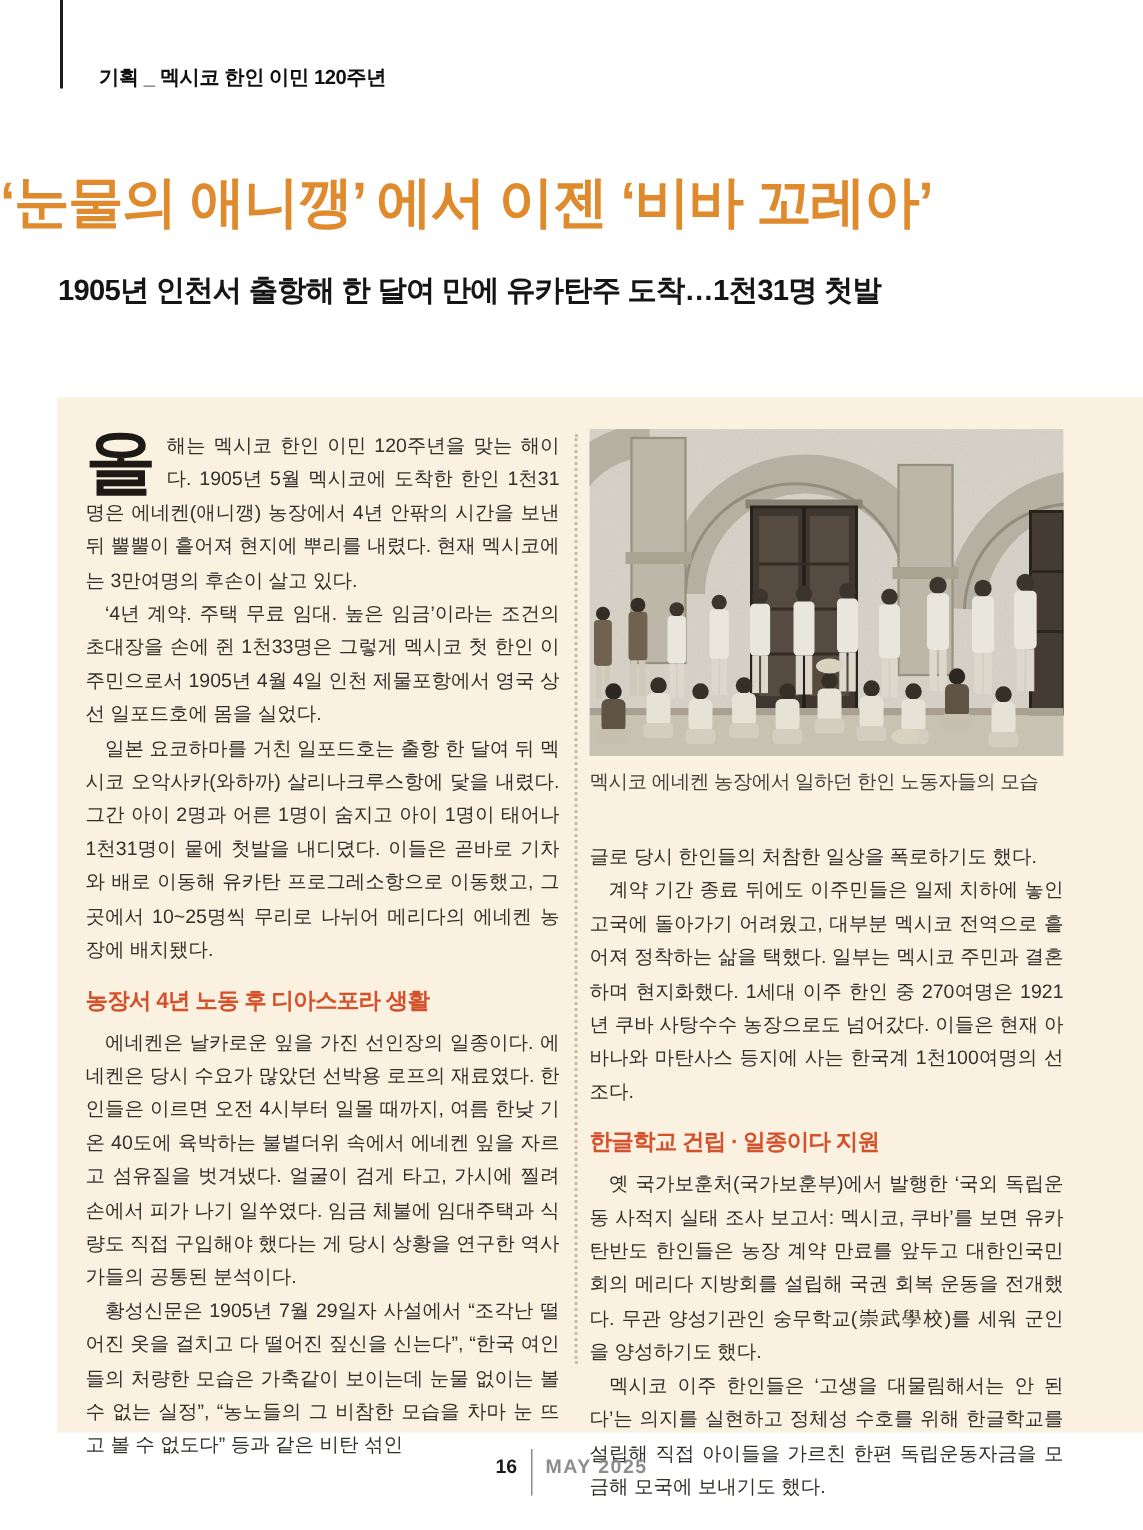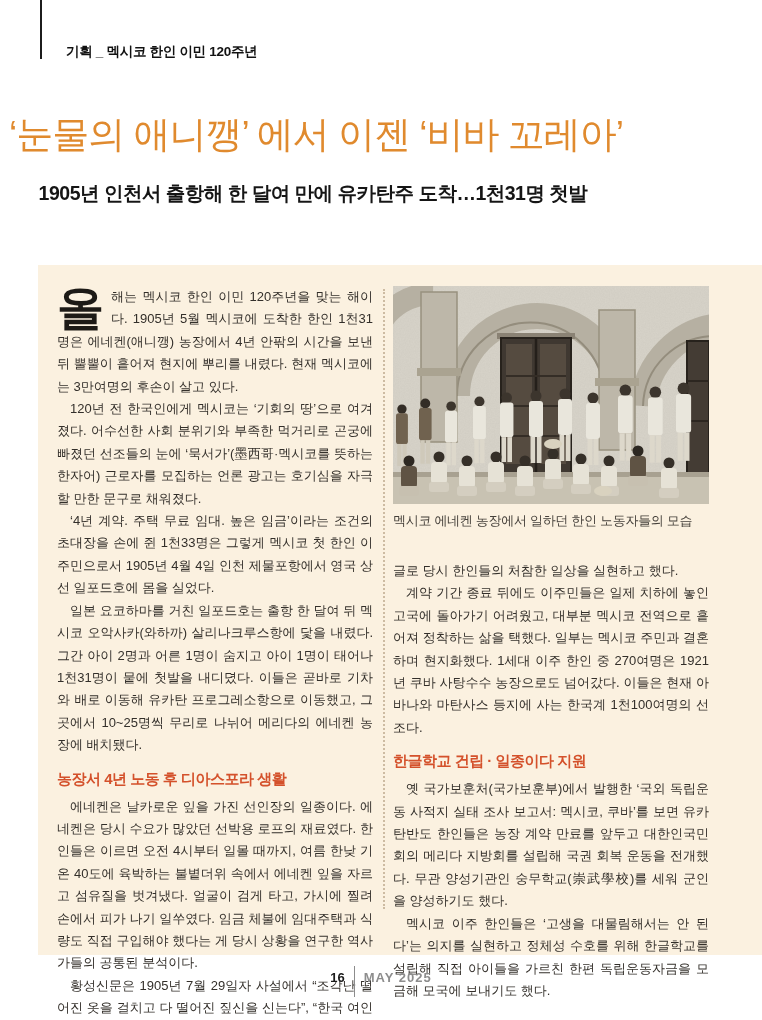--- a/index.html
+++ b/index.html
@@ -20,22 +20,21 @@
   }
   .kicker {
     position:absolute; left:66px; top:43px;
     font-size:13.5px; font-weight:bold; color:#111;
     letter-spacing:-0.3px; white-space:nowrap;
   }
 
   
   .title {
     position:absolute; left:0; top:110px; width:632px;
-    text-align:center;
-    font-size:37px; font-weight:normal;
+    font-size:37px; font-weight:bold;
     color:#E08A2E; letter-spacing:-1px;
     white-space:nowrap;
   }
   .deck {
     position:absolute; left:0; top:180px; width:626px;
     text-align:center;
     font-size:19.5px; font-weight:bold; color:#151515;
     letter-spacing:-0.5px; white-space:nowrap;
   }
 
@@ -97,21 +96,20 @@
 
 <h1 class="title">‘눈물의 애니깽’ 에서 이젠 ‘비바 꼬레아’</h1>
 <h2 class="deck">1905년 인천서 출항해 한 달여 만에 유카탄주 도착…1천31명 첫발</h2>
 
 <section class="content">
 
   <div class="col-divider"></div>
 
   <div class="col col-left body-text">
     <p><span class="drop-cap">올</span><span>해는 멕시코 한인 이민 120주년을 맞는 해이다. 1905년 5월 멕시코에 도착한 한인 1천31명은 에네켄(애니깽) 농장에서 4년 안팎의 시간을 보낸 뒤 뿔뿔이 흩어져 현지에 뿌리를 내렸다. 현재 멕시코에는 3만여명의 후손이 살고 있다.</span></p>
-    <p class="indent">120년 전 한국인에게 멕시코는 ‘기회의 땅’으로 여겨졌다. 어수선한 사회 분위기와 부족한 먹거리로 곤궁에 빠졌던 선조들의 눈에 ‘묵서가’(墨西哥·멕시코를 뜻하는 한자어) 근로자를 모집하는 언론 광고는 호기심을 자극할 만한 문구로 채워졌다.</p>
     <p class="indent">‘4년 계약. 주택 무료 임대. 높은 임금’이라는 조건의 초대장을 손에 쥔 1천33명은 그렇게 멕시코 첫 한인 이주민으로서 1905년 4월 4일 인천 제물포항에서 영국 상선 일포드호에 몸을 실었다.</p>
     <p class="indent">일본 요코하마를 거친 일포드호는 출항 한 달여 뒤 멕시코 오악사카(와하까) 살리나크루스항에 닻을 내렸다. 그간 아이 2명과 어른 1명이 숨지고 아이 1명이 태어나 1천31명이 뭍에 첫발을 내디뎠다. 이들은 곧바로 기차와 배로 이동해 유카탄 프로그레소항으로 이동했고, 그곳에서 10~25명씩 무리로 나뉘어 메리다의 에네켄 농장에 배치됐다.</p>
     <h3 class="subhead">농장서 4년 노동 후 디아스포라 생활</h3>
     <p class="indent">에네켄은 날카로운 잎을 가진 선인장의 일종이다. 에네켄은 당시 수요가 많았던 선박용 로프의 재료였다. 한인들은 이르면 오전 4시부터 일몰 때까지, 여름 한낮 기온 40도에 육박하는 불볕더위 속에서 에네켄 잎을 자르고 섬유질을 벗겨냈다. 얼굴이 검게 타고, 가시에 찔려 손에서 피가 나기 일쑤였다. 임금 체불에 임대주택과 식량도 직접 구입해야 했다는 게 당시 상황을 연구한 역사가들의 공통된 분석이다.</p>
     <p class="indent">황성신문은 1905년 7월 29일자 사설에서 “조각난 떨어진 옷을 걸치고 다 떨어진 짚신을 신는다”, “한국 여인들의 처량한 모습은 가축같이 보이는데 눈물 없이는 볼 수 없는 실정”, “농노들의 그 비참한 모습을 차마 눈 뜨고 볼 수 없도다” 등과 같은 비탄 섞인</p>
   </div>
 
   <div class="col col-right body-text">
 
     <figure class="photo">
@@ -195,21 +193,21 @@
         <use href="#sit" transform="translate(180,168)"></use>
         <use href="#sit" transform="translate(208,170)"></use>
         <use href="#sit-dark" transform="translate(237,160)"></use>
         <use href="#sit" transform="translate(268,172)"></use>
         <ellipse cx="160" cy="158" rx="9" ry="5" fill="#d9d2bf"></ellipse>
         <ellipse cx="210" cy="205" rx="9" ry="5" fill="#d9d2bf"></ellipse>
       </svg>
       <figcaption class="caption">멕시코 에네켄 농장에서 일하던 한인 노동자들의 모습</figcaption>
     </figure>
 
-    <p>글로 당시 한인들의 처참한 일상을 실현하고 했다.</p>
+    <p>글로 당시 한인들의 처참한 일상을 폭로하기도 했다.</p>
     <p class="indent">계약 기간 종료 뒤에도 이주민들은 일제 치하에 놓인 고국에 돌아가기 어려웠고, 대부분 멕시코 전역으로 흩어져 정착하는 삶을 택했다. 일부는 멕시코 주민과 결혼하며 현지화했다. 1세대 이주 한인 중 270여명은 1921년 쿠바 사탕수수 농장으로도 넘어갔다. 이들은 현재 아바나와 마탄사스 등지에 사는 한국계 1천100여명의 선조다.</p>
     <h3 class="subhead">한글학교 건립 · 일종이다 지원</h3>
     <p class="indent">옛 국가보훈처(국가보훈부)에서 발행한 ‘국외 독립운동 사적지 실태 조사 보고서: 멕시코, 쿠바’를 보면 유카탄반도 한인들은 농장 계약 만료를 앞두고 대한인국민회의 메리다 지방회를 설립해 국권 회복 운동을 전개했다. 무관 양성기관인 숭무학교(崇武學校)를 세워 군인을 양성하기도 했다.</p>
     <p class="indent">멕시코 이주 한인들은 ‘고생을 대물림해서는 안 된다’는 의지를 실현하고 정체성 수호를 위해 한글학교를 설립해 직접 아이들을 가르친 한편 독립운동자금을 모금해 모국에 보내기도 했다.</p>
   </div>
 
 </section>
 
 <div class="footer">
   <span class="page-num">16</span>

